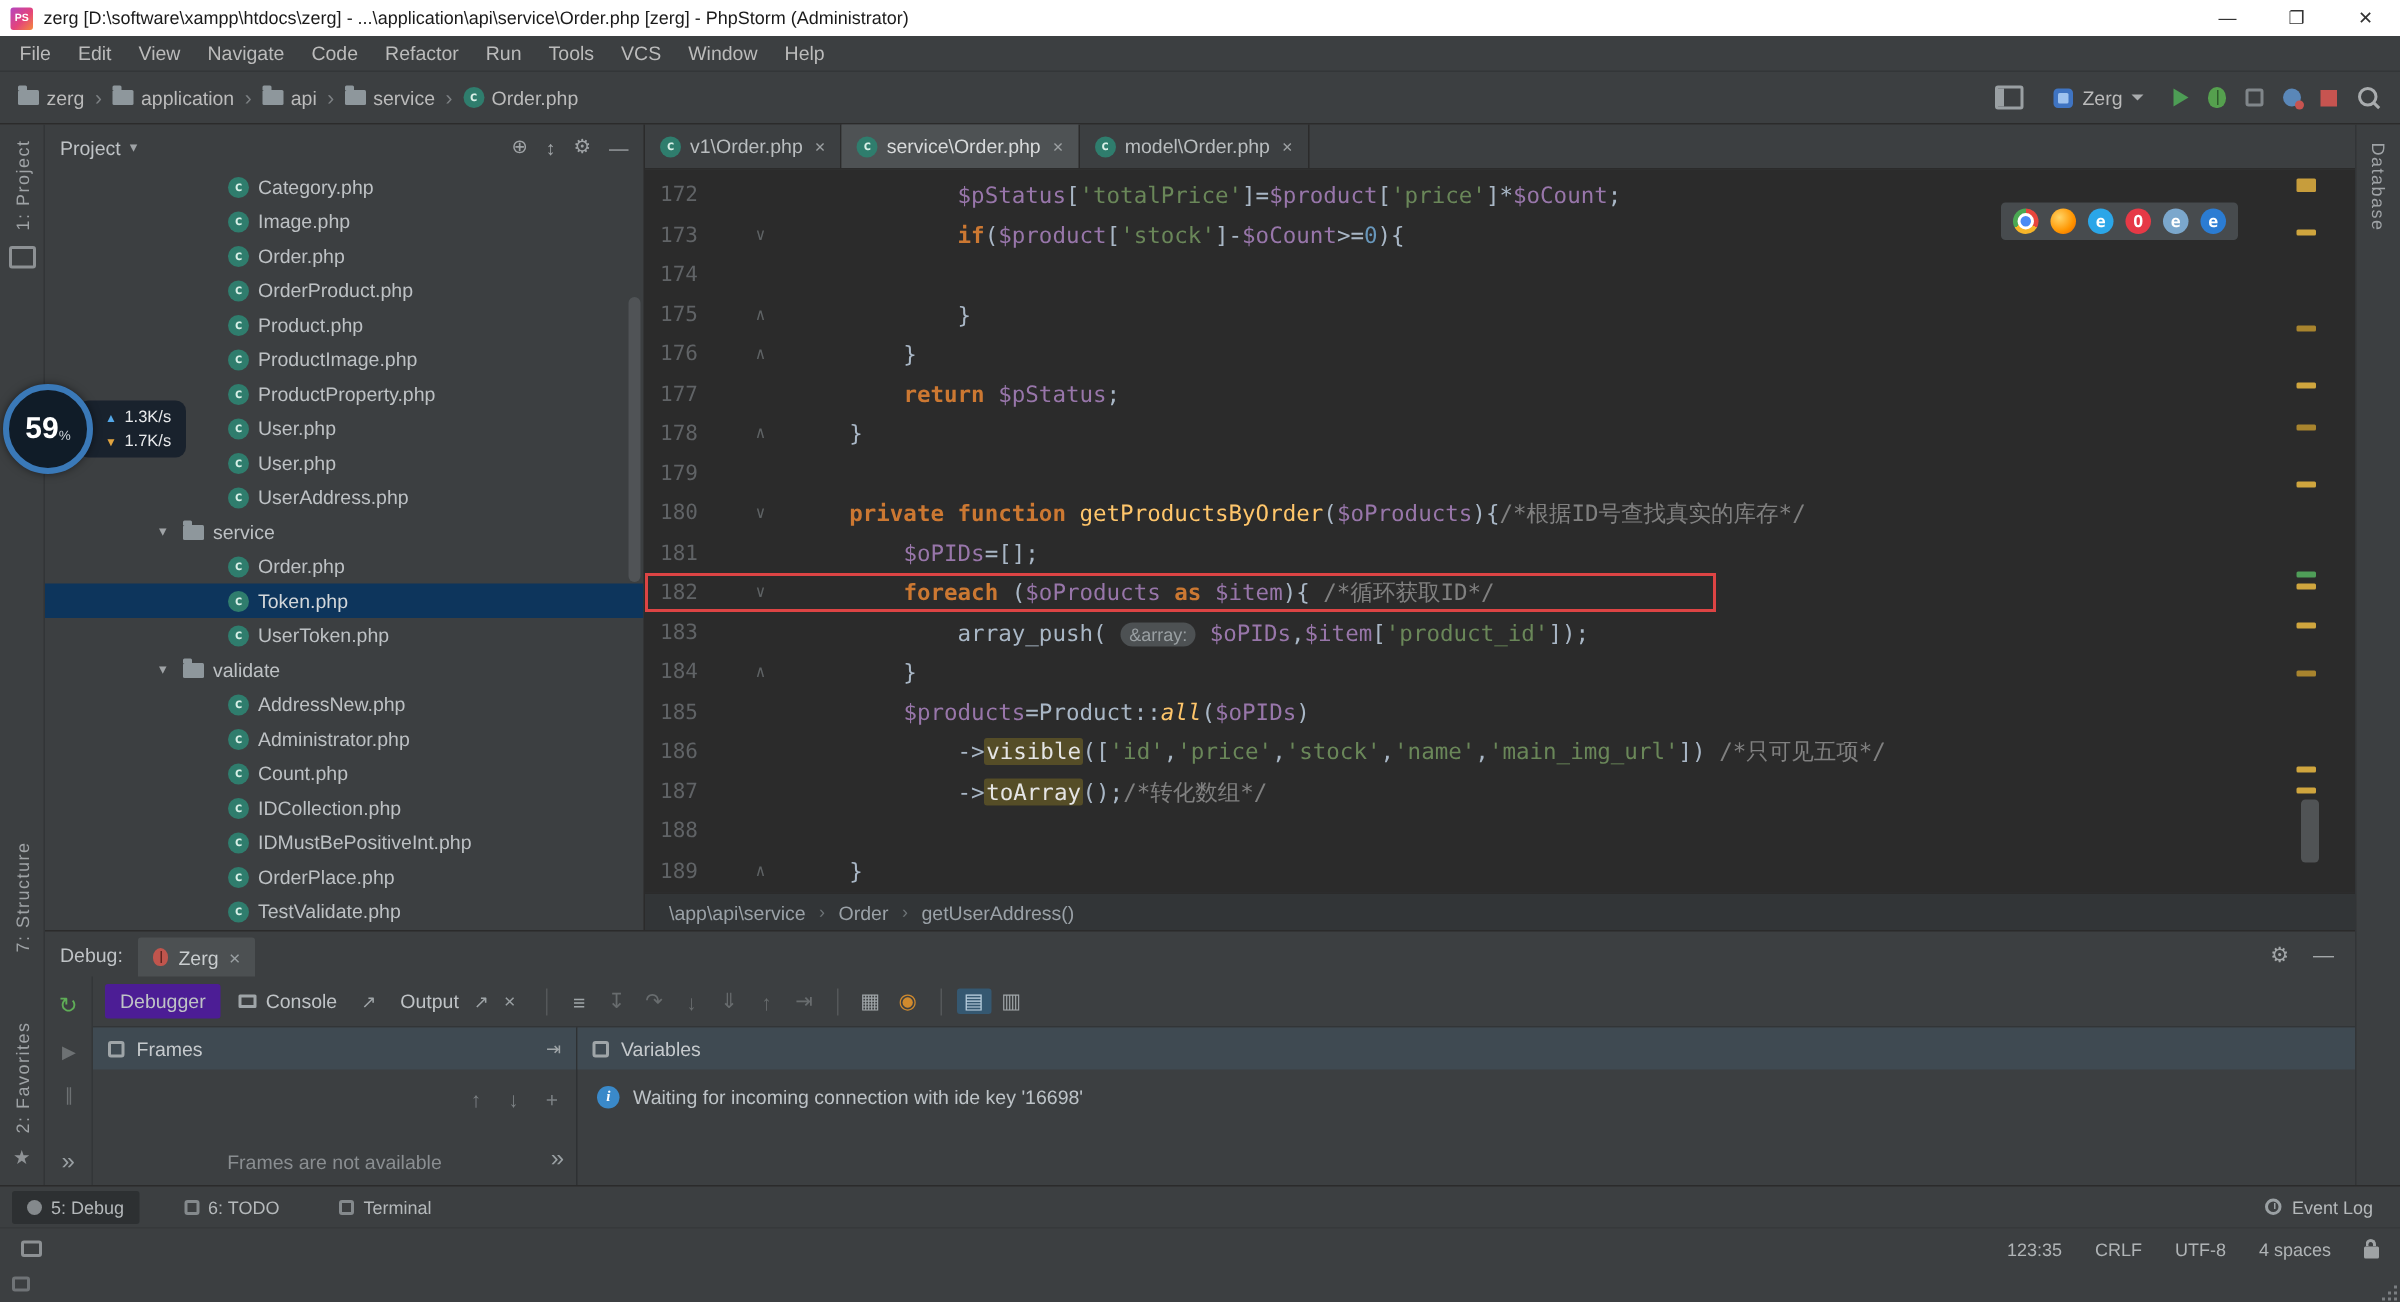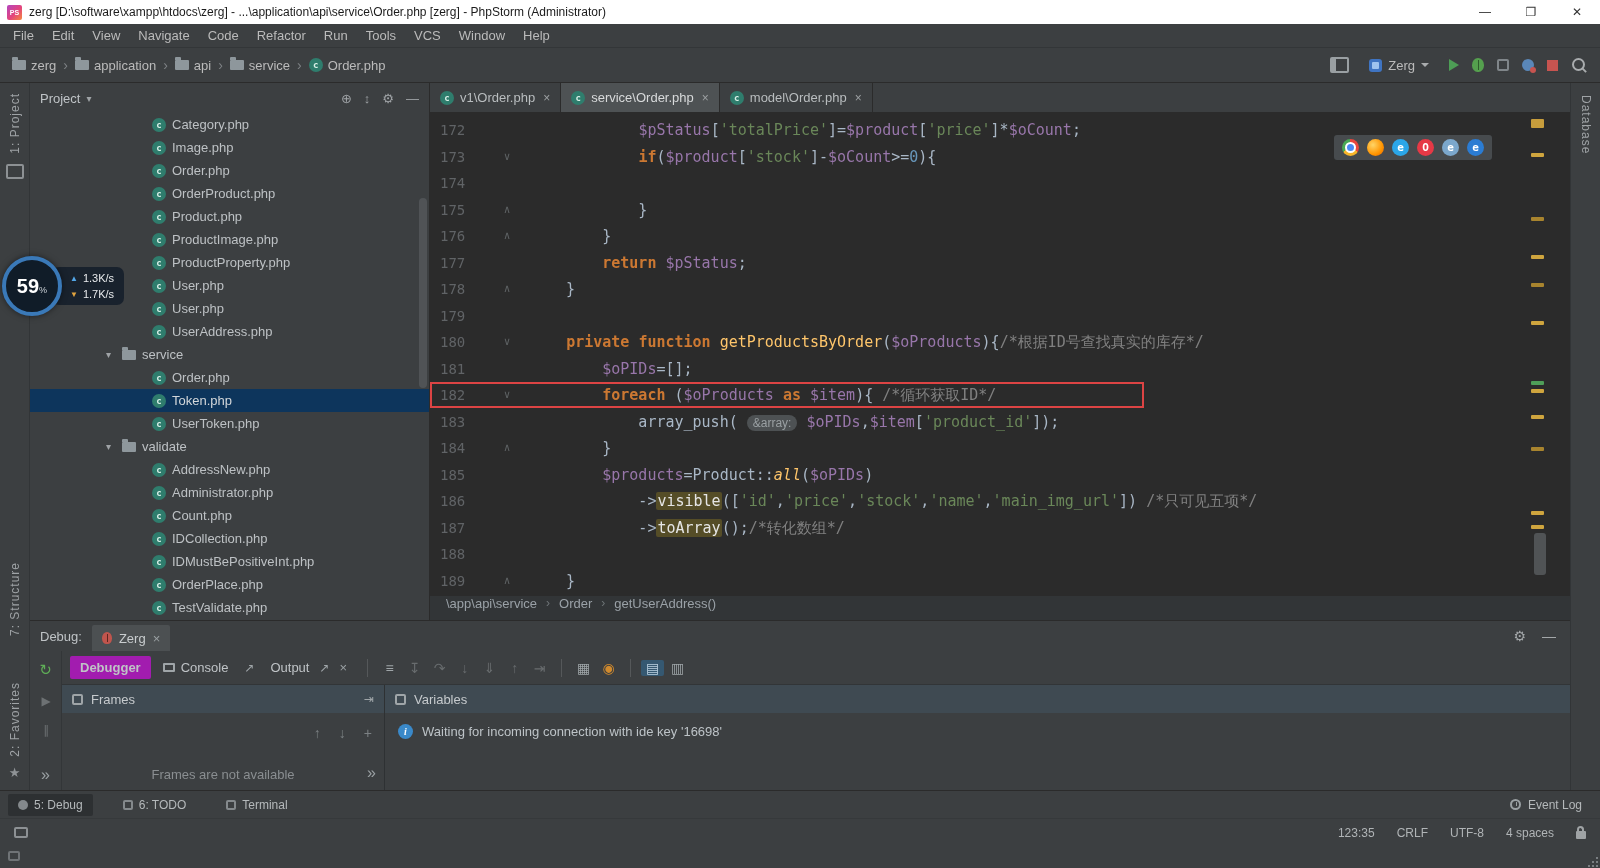--- a/index.html
+++ b/index.html
@@ -97,40 +97,40 @@
   .bicon{width:17px;height:17px;border-radius:50%;display:flex;align-items:center;justify-content:center;font-size:11px;font-weight:bold;color:#fff;position:relative;}
   .bicon.chrome{background:conic-gradient(#e8453c 0 120deg,#f7b529 120deg 240deg,#4aa853 240deg 360deg);}
   .bicon.chrome::after{content:"";position:absolute;width:7px;height:7px;border-radius:50%;background:#4a8af4;border:2px solid #fff;left:3px;top:3px;}
   .bicon.firefox{background:radial-gradient(circle at 35% 35%,#ffd567,#ff9500 60%,#e66000);}
   .bicon.internet-explorer{background:#2ba6e8;}
   .bicon.opera{background:#e63946;}
   .bicon.ie-tab{background:#7ba7cc;}
   .bicon.edge{background:#2b7cd3;}
   .stripe-mark{position:absolute;right:26px;width:13px;border-radius:1px;}
   .scroll-thumb{position:absolute;right:24px;width:12px;height:42px;top:420px;background:#5a5e60;border-radius:3px;opacity:.8;}
-  .editor-crumbs{height:25px;background:#323537;display:flex;padding:0 16px;font-size:13px;color:#9aa1a7;gap:9px;border-top:1px solid #2b2b2b;box-sizing:border-box;flex:none;}
+  .editor-crumbs{height:25px;background:#323537;display:flex;align-items:center;padding:0 16px;font-size:13px;color:#9aa1a7;gap:9px;border-top:1px solid #2b2b2b;box-sizing:border-box;flex:none;}
   .ec-sep{color:#6e7477;font-size:12px;}
 
   
   .debug-panel{height:170px;display:flex;flex-direction:column;background:#3c3f41;border-top:1px solid #2b2b2b;box-sizing:border-box;flex:none;}
   .debug-header{height:30px;display:flex;align-items:center;padding-left:10px;font-size:13px;color:#bfc3c6;gap:10px;flex:none;}
   .session-tab{display:flex;align-items:center;gap:7px;background:#4c5052;height:26px;margin-top:4px;padding:0 10px;border-radius:2px 2px 0 0;color:#c9cdcf;}
   .bug-small{width:10px;height:12px;border-radius:50% 50% 45% 45%;background:#c0554d;position:relative;}
   .bug-small::before{content:"";position:absolute;left:50%;top:2px;bottom:2px;width:1px;background:#5e2520;}
   .close{color:#9aa0a3;}
   .debug-header-right{margin-left:auto;display:flex;gap:16px;padding-right:14px;color:#a3a7a9;font-size:14px;align-items:center;}
   .debug-body{flex:1;display:flex;min-height:0;}
   .dbg-left{width:32px;border-right:1px solid #333638;display:flex;flex-direction:column;align-items:center;padding-top:10px;gap:15px;box-sizing:border-box;flex:none;}
   .rerun{color:#5fad57;font-size:15px;}
   .dis{color:#6d7173;font-size:12px;letter-spacing:-1px;}
   .more{margin-top:auto;margin-bottom:6px;color:#9aa0a3;}
   .dbg-main{flex:1;display:flex;flex-direction:column;min-width:0;}
   .dbg-toolbar{height:34px;display:flex;align-items:center;padding:0 8px;gap:2px;border-bottom:1px solid #323537;box-sizing:border-box;font-size:13px;color:#bfc3c6;flex:none;}
   .dtab{display:flex;align-items:center;gap:6px;padding:4px 10px;border-radius:2px;}
-  .dtab.active{background:#a21caf;font-weight:bold;}
+  .dtab.active{background:#4c1d95;}
   .monitor-icon{width:12px;height:9px;border:2px solid #9fa5a8;border-radius:1px;box-sizing:border-box;}
   .arrow-ic{color:#9fa5a8;font-size:12px;padding:0 4px;}
   .tbar-sep{width:1px;height:18px;background:#55585a;margin:0 8px;flex:none;}
   .tico{width:23px;text-align:center;font-size:14px;flex:none;}
   .tico.d{color:#686c6e;}
   .tico.n{color:#9fa5a8;}
   .tico.o{color:#d08a2e;}
   .tico.p{background:#355871;border-radius:2px;color:#bcd1e0;}
   .dbg-cols{flex:1;display:flex;min-height:0;}
   .frames-col{width:323px;border-right:1px solid #2e3133;display:flex;flex-direction:column;box-sizing:border-box;flex:none;}

